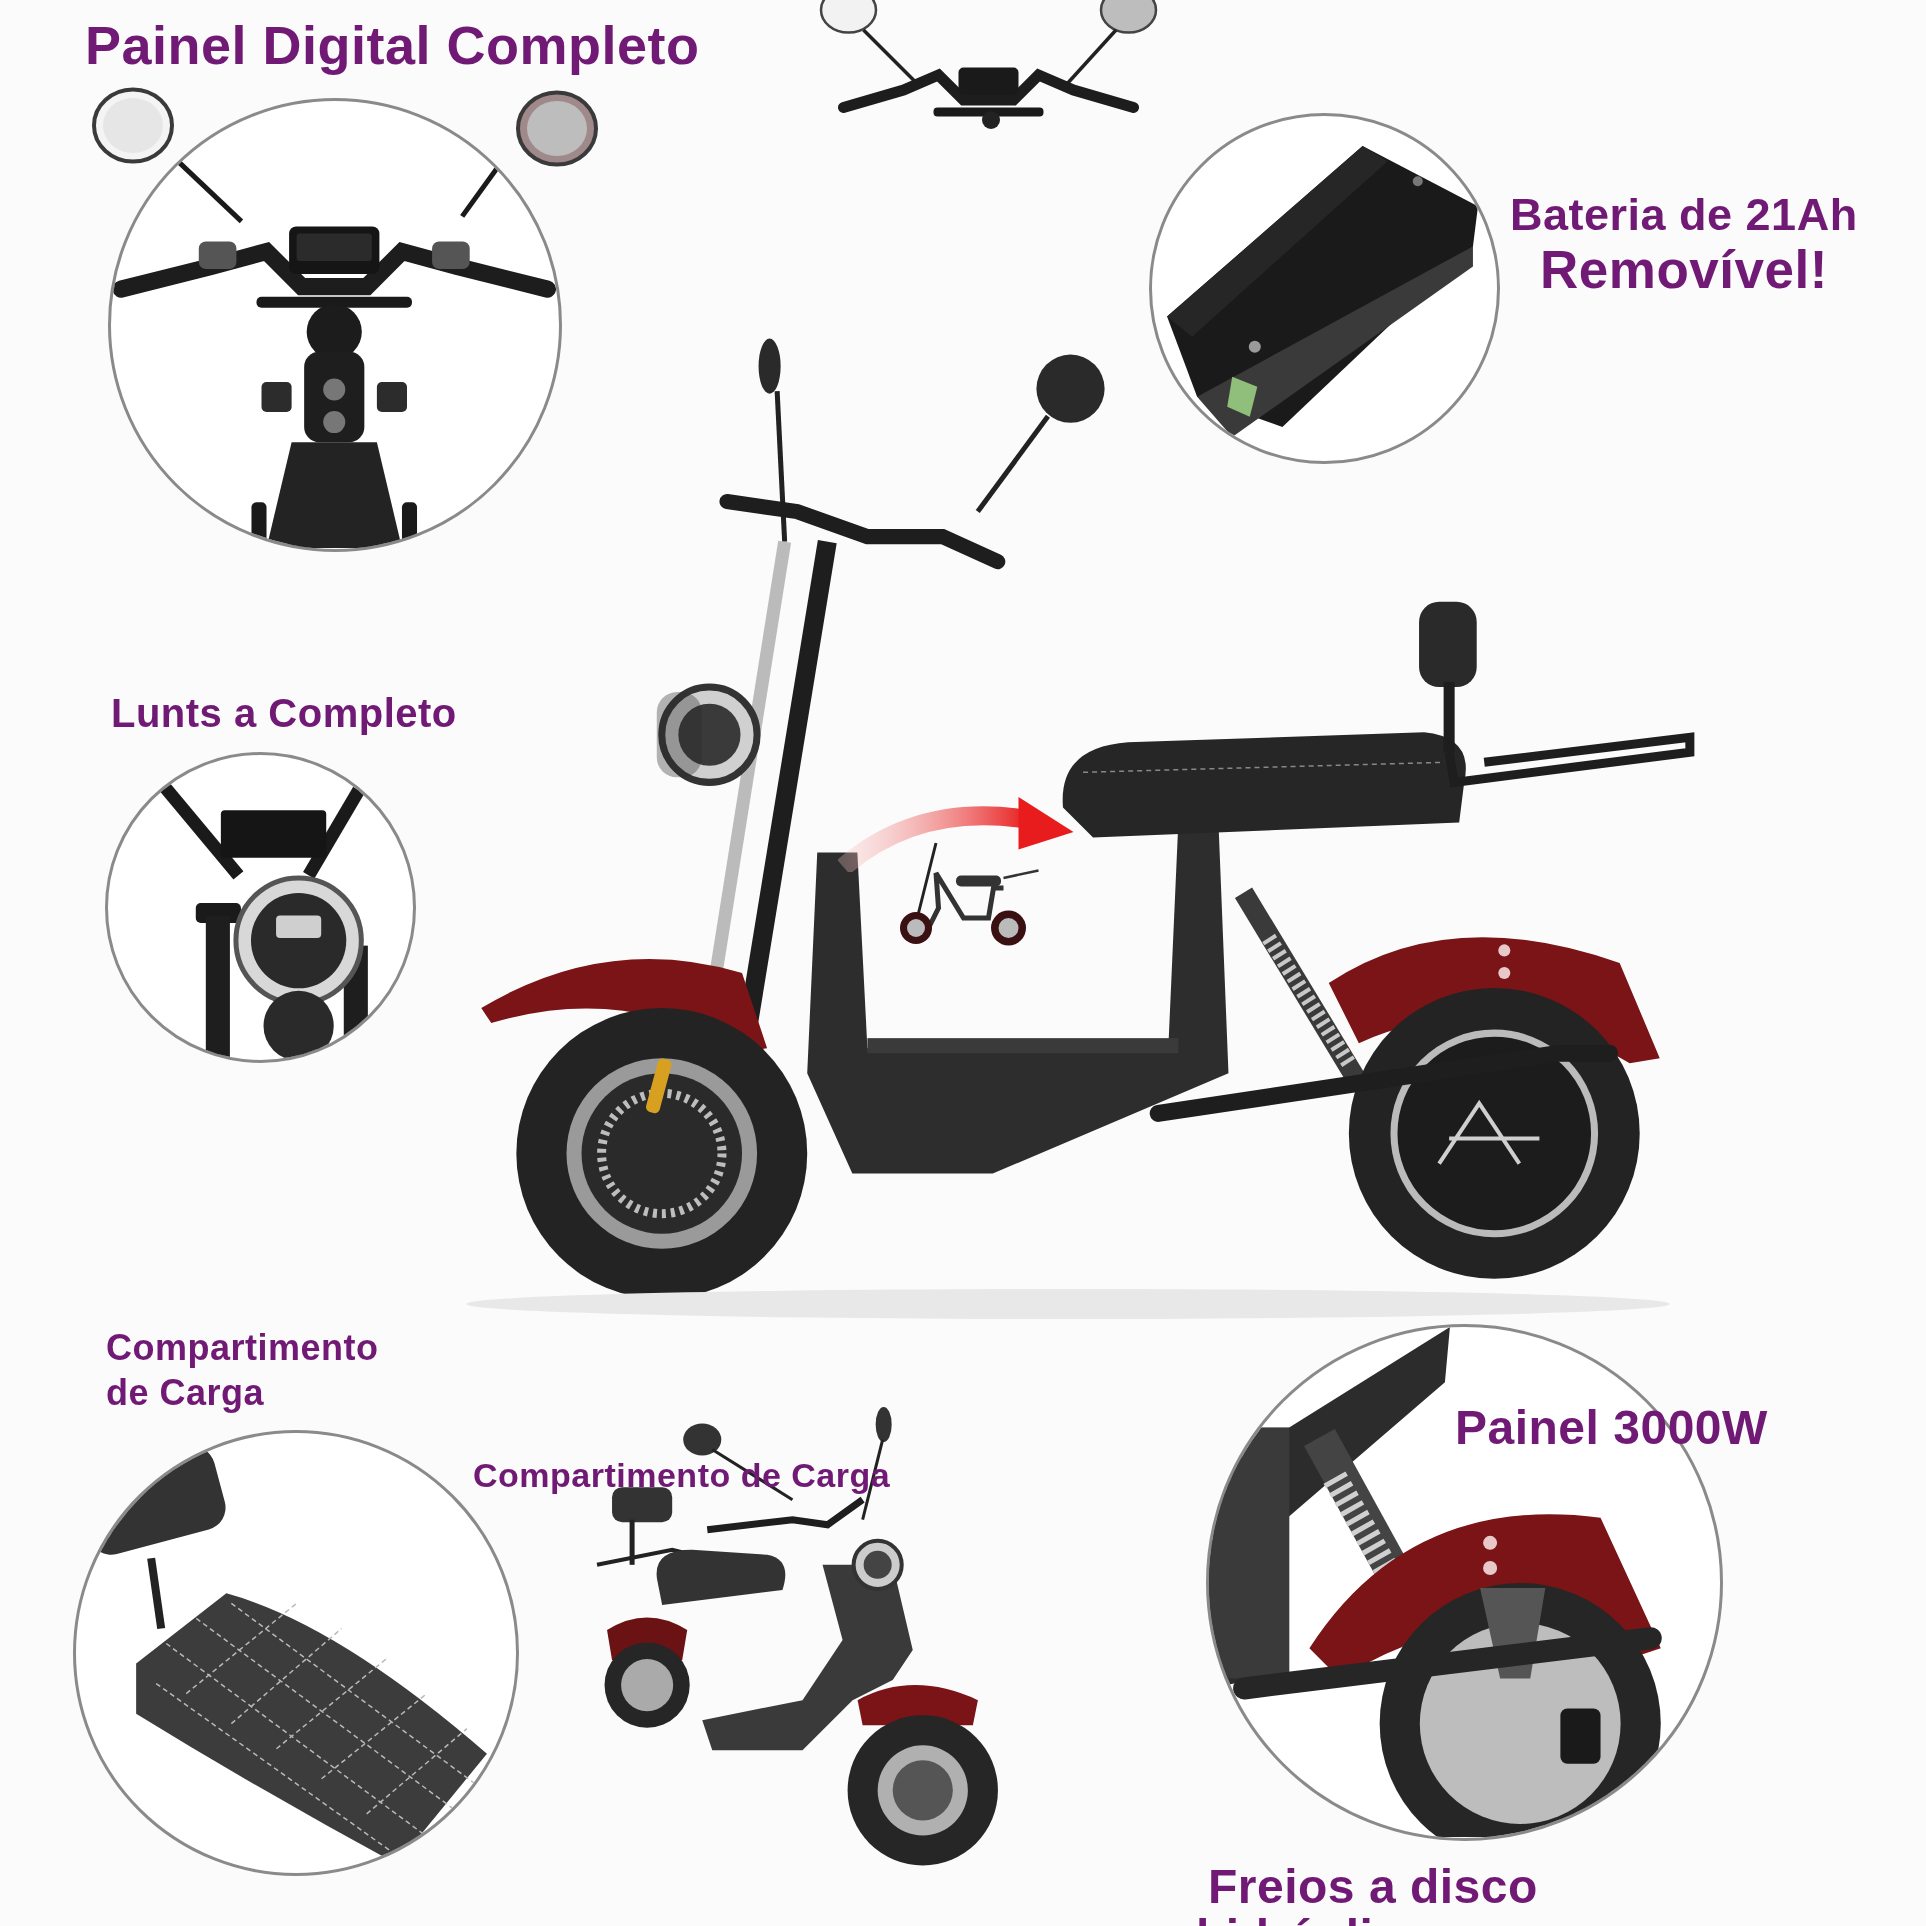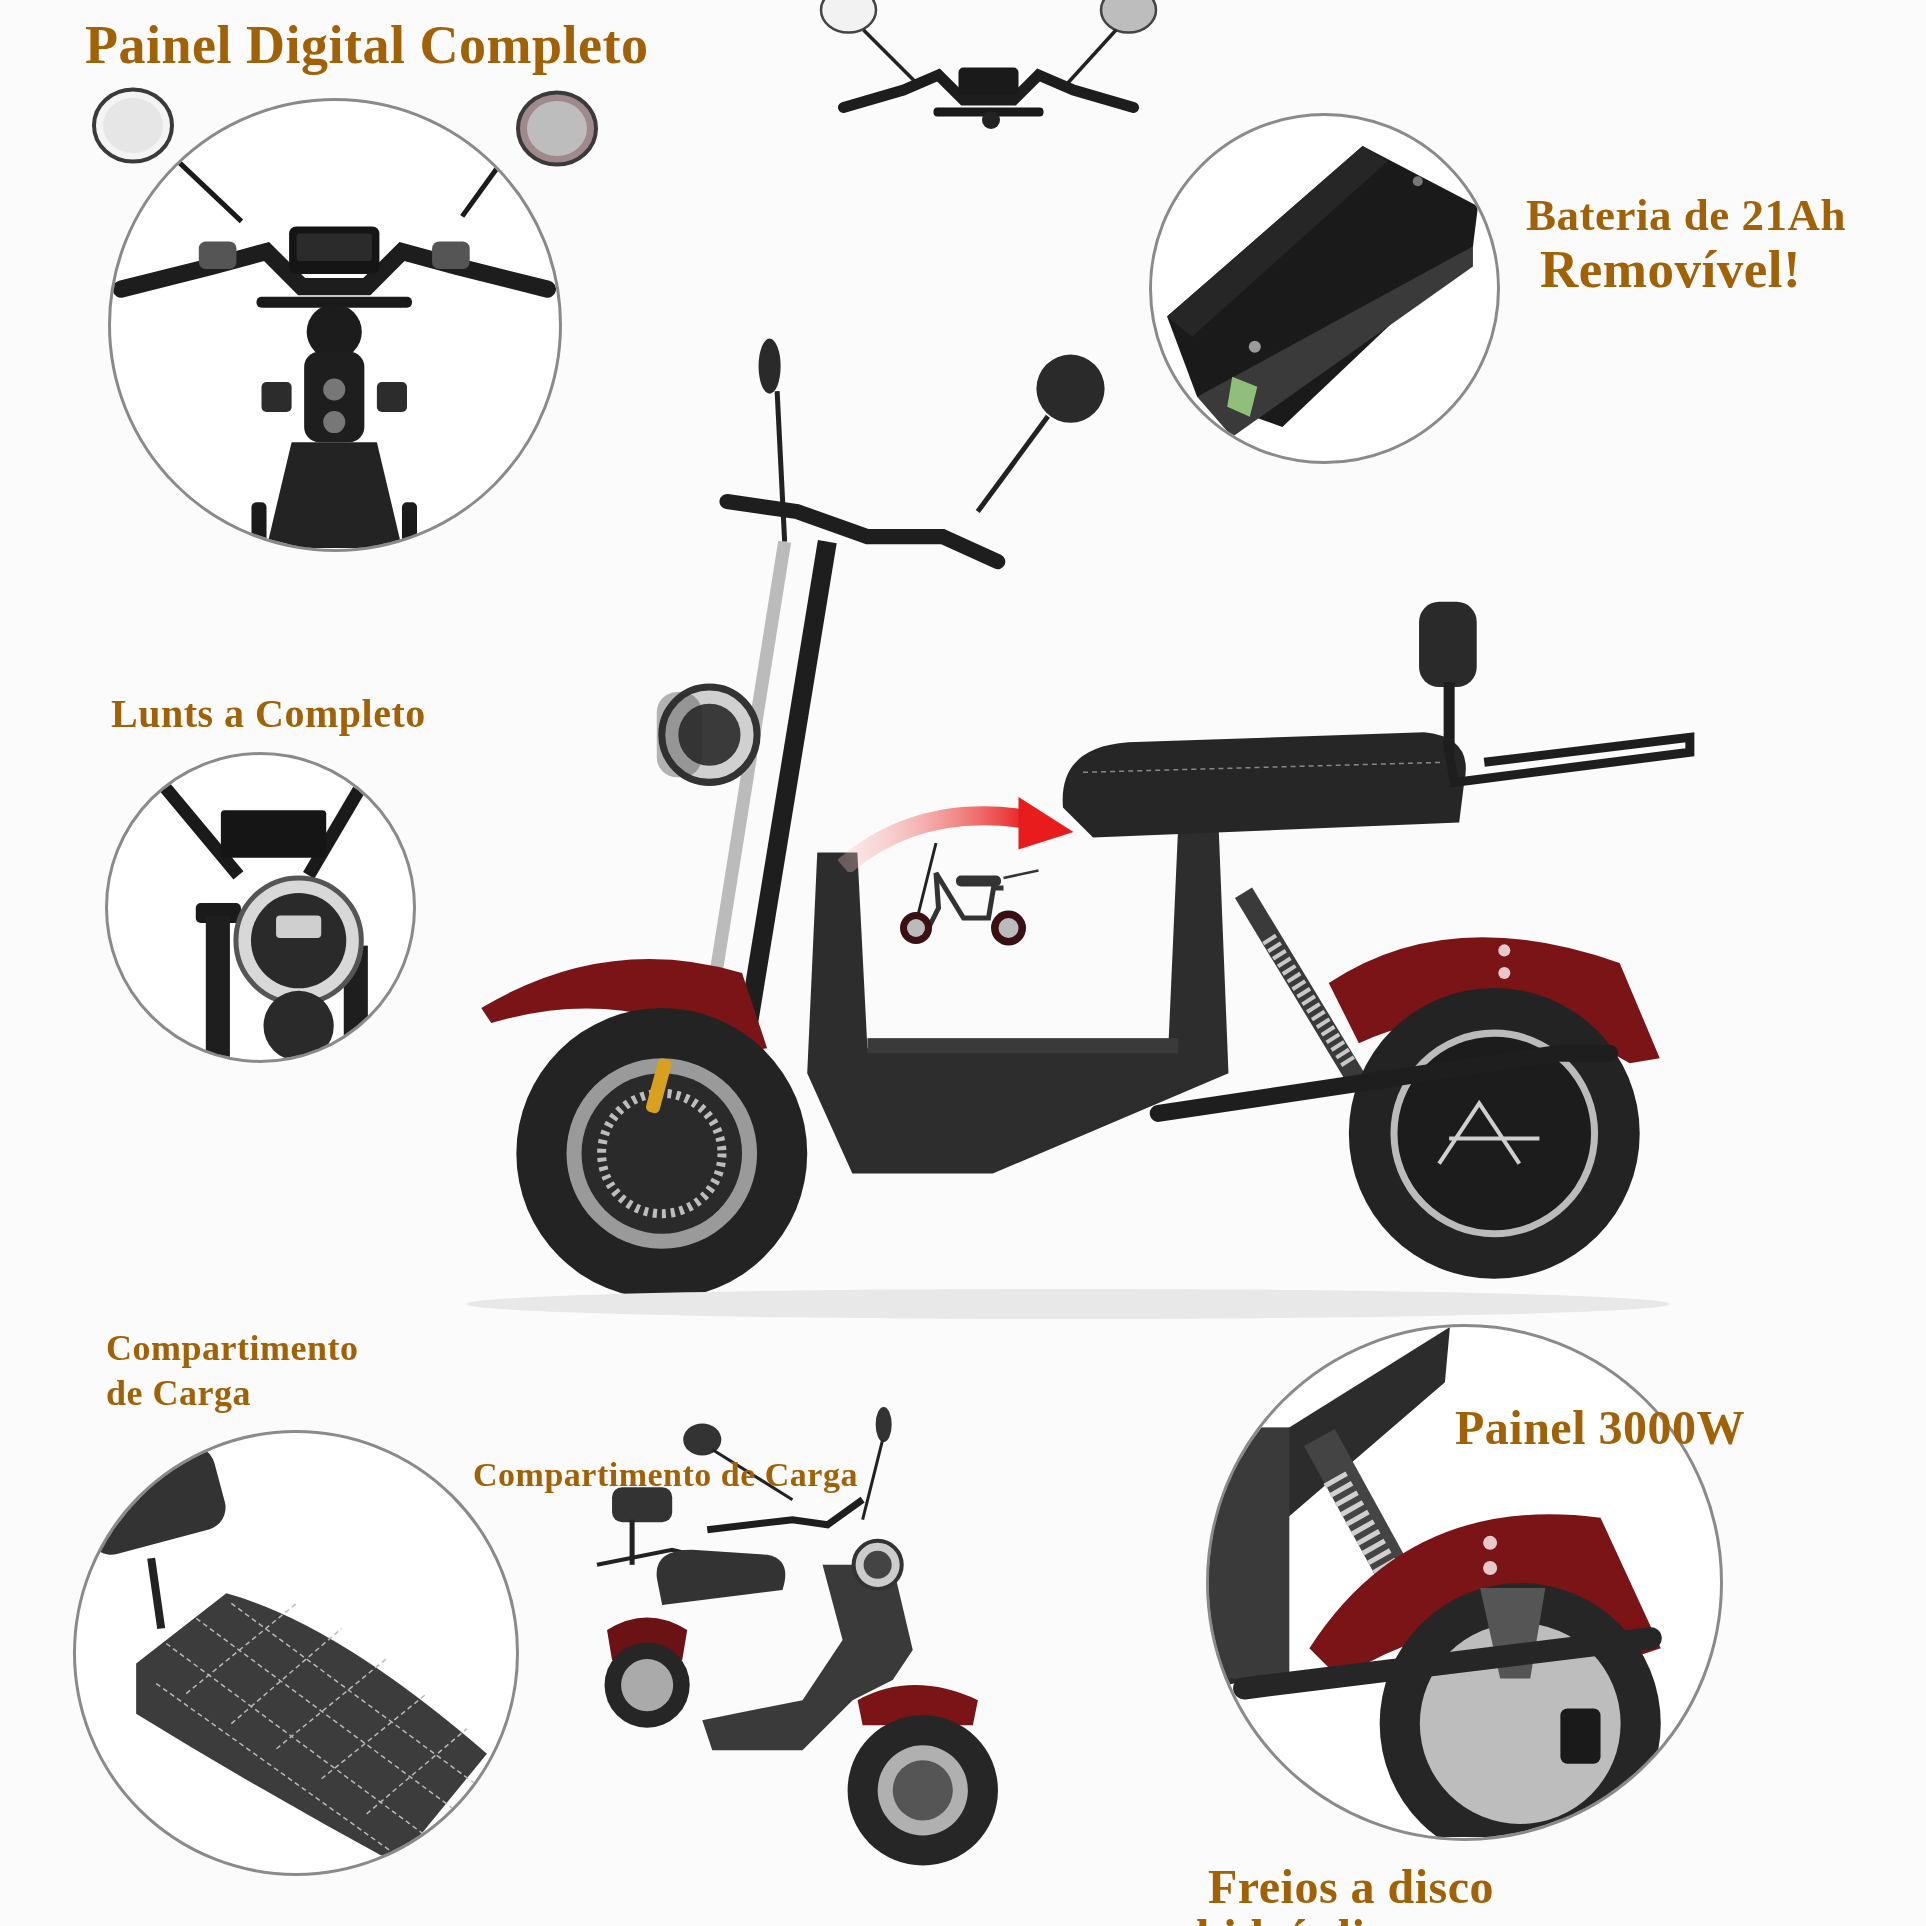--- a/index.html
+++ b/index.html
@@ -3,23 +3,23 @@
 <meta charset="utf-8">
 <style>
   html, body { margin:0; padding:0; }
   body {
     width:1926px; height:1926px; position:relative; overflow:hidden;
     background:#fbfbfb;
     font-family:"DejaVu Sans", "Liberation Sans", sans-serif;
     color:#0a0a0a;
   }
   .label {
-    position:absolute; font-weight:bold; color:#a16207;
+    position:absolute; font-weight:bold; color:#701a75;
     letter-spacing:0.5px; line-height:1.08; white-space:nowrap;
-    font-family:Liberation Serif, serif;
+    font-family:Liberation Sans, sans-serif;
   }
   .circle {
     position:absolute; border-radius:50%;
     border:3.5px solid #8a8a8a; background:#ffffff; overflow:hidden;
     box-sizing:border-box;
   }
   .layer { position:absolute; left:0; top:0; }
   svg { display:block; }
 </style>
 </head>
@@ -79,21 +79,21 @@
   <svg width="344" height="344" viewBox="0 0 686 686">
     <polygon points="30,400 420,60 650,180 640,260 260,620 90,560" fill="#1a1a1a"></polygon>
     <polygon points="30,400 420,60 470,90 80,440" fill="#262626"></polygon>
     <polygon points="90,560 640,260 640,300 160,640" fill="#3a3a3a"></polygon>
     <polygon points="160,520 210,540 195,600 150,580" fill="#8fbf7a"></polygon>
     <circle cx="205" cy="460" r="12" fill="#9a9a9a"></circle>
     <circle cx="530" cy="130" r="10" fill="#777"></circle>
   </svg>
 </div>
 
-<div class="label" style="left:1510px; top:191px; font-size:45px;margin-left:16px;">Bateria de 21Ah</div>
+<div class="label" style="left:1510px; top:191px; font-size:45px;">Bateria de 21Ah</div>
 <div class="label" style="left:1540px; top:241px; font-size:53px;">Removível!</div>
 
 <div class="label" style="left:111px; top:692px; font-size:40px;">Lunts a Completo</div>
 
 <div class="circle" style="left:105px; top:752px; width:311px; height:311px;">
   <svg width="304" height="304" viewBox="0 0 606 606">
     <path d="M110 60 L260 240" stroke="#1a1a1a" stroke-width="26"></path>
     <path d="M500 70 L400 240" stroke="#1a1a1a" stroke-width="26"></path>
     <rect x="225" y="110" width="210" height="95" rx="8" fill="#151515"></rect>
     <rect x="175" y="295" width="90" height="40" rx="10" fill="#1a1a1a"></rect>

